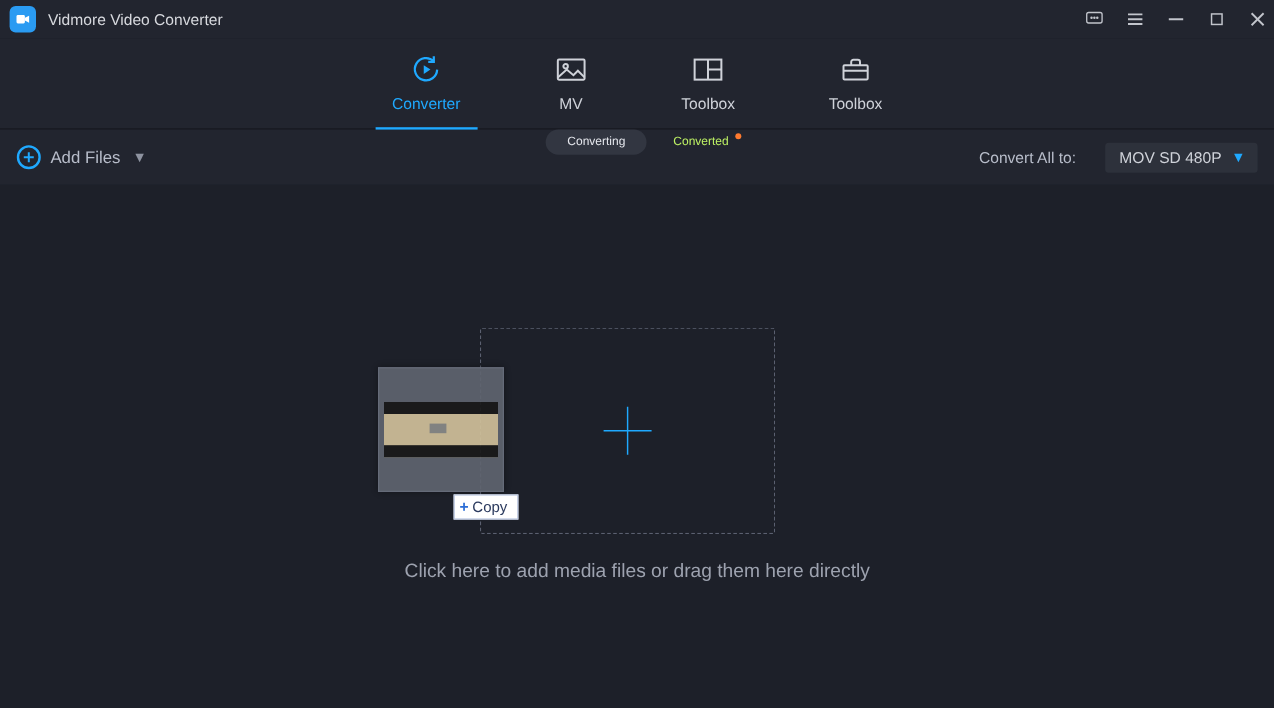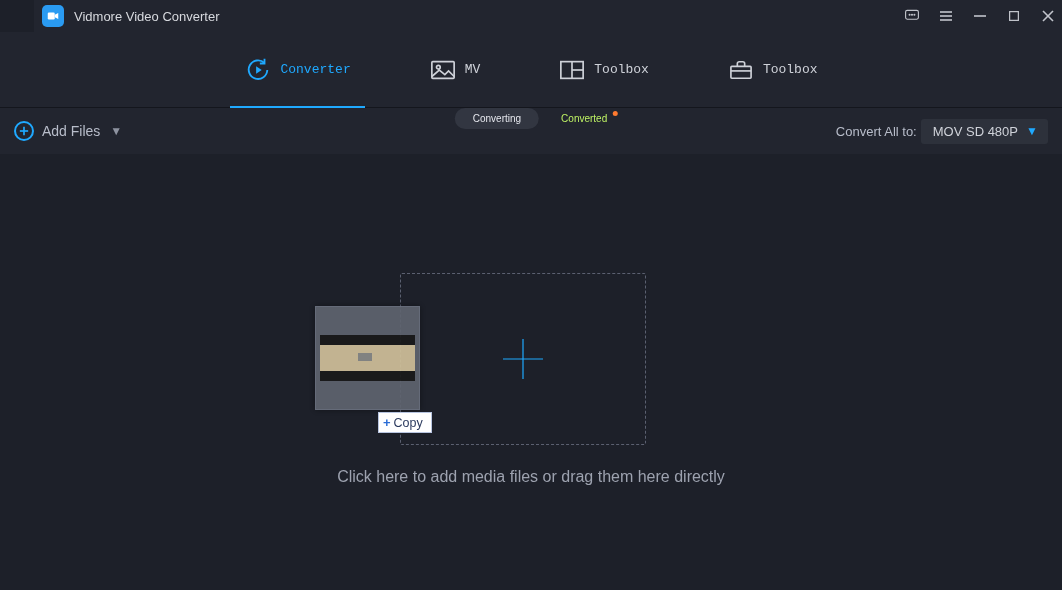--- a/index.html
+++ b/index.html
@@ -12,21 +12,20 @@
   }
 
   
   .titlebar {
     height: 32px;
     display: flex;
     align-items: center;
     padding: 0 8px 0 8px;
     background: #22252f;
     position: relative;
-    margin-left: 34px;
   }
   .app-logo {
     width: 22px; height: 22px;
     background: #2a9bf2;
     border-radius: 5px;
     display: flex; align-items: center; justify-content: center;
     margin-right: 10px;
   }
   .app-logo svg { width: 14px; height: 14px; }
   .app-title { font-size: 13px; color: #d7d9de; }
@@ -45,26 +44,25 @@
   
   .nav {
     height: 76px;
     background: #22252f;
     display: flex;
     justify-content: center;
     gap: 70px;
     border-bottom: 1px solid #14161d;
   }
   .nav-item {
-    display: flex; flex-direction: row; align-items: center; justify-content: center;
+    display: flex; flex-direction: column; align-items: center; justify-content: center;
     gap: 8px;
     cursor: pointer;
     position: relative;
     padding: 0 4px;
-    font-family: Liberation Mono, monospace;
   }
   .nav-item .icon { height: 26px; width: 28px; display:flex; align-items:center; justify-content:center; }
   .nav-item .label { font-size: 13px; color: #cfd2d9; }
   .nav-item.active .label { color: #1fa9ff; }
   .nav-item.active::after {
     content: ""; position: absolute; bottom: -1px; left: -10px; right: -10px;
     height: 2px; background: #1fa9ff;
   }
   .nav-item svg { stroke: #cfd2d9; fill: none; }
   .nav-item.active svg.converter-ico { stroke: #1fa9ff; }
@@ -101,21 +99,21 @@
   .toggle-plain {
     background: transparent; color: #bef264; font-size: 10px;
     cursor: pointer; position: relative;
   }
   .orange-dot {
     width: 5px; height: 5px; border-radius: 50%;
     background: #ff7a2f; position: absolute; top: -2px; right: -10px;
   }
 
   .convert-all {
-    margin-left: auto; display: flex; align-items: center; gap: 4px;
+    margin-left: auto; display: flex; align-items: center; gap: 24px;
     font-size: 13px; color: #b8bdca;
   }
   .format-dd {
     background: #2d313b; border-radius: 3px;
     padding: 5px 30px 5px 12px;
     font-size: 13px; color: #cfd2d9;
     position: relative; cursor: pointer; min-width: 120px;
   }
   .format-dd .dd-arrow {
     position: absolute; right: 10px; top: 50%; transform: translateY(-50%);

